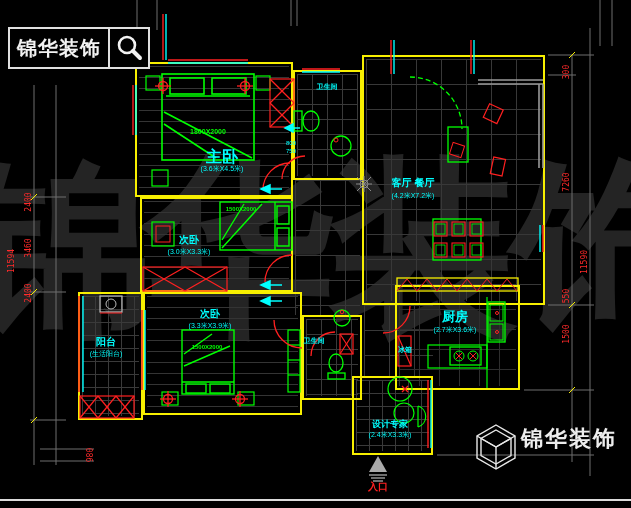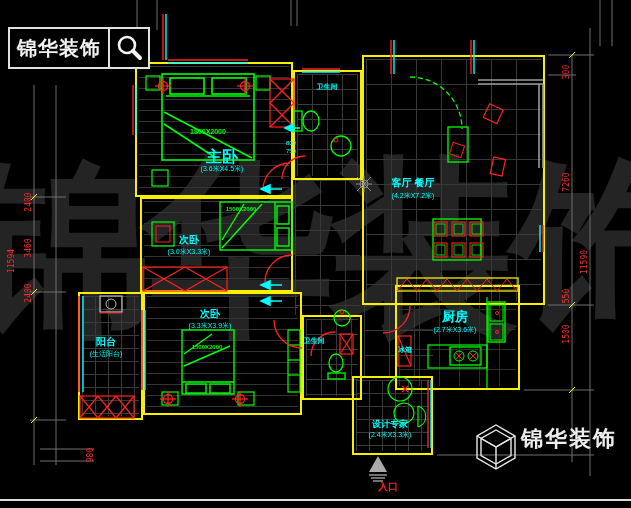--- a/index.html
+++ b/index.html
@@ -377,21 +377,21 @@
   <div class="lbl lbl-sub" style="left:390px;top:435px;font-size:7px;">(2.4米X3.3米)</div>
   <div class="lbl" style="left:327px;top:87px;font-size:7px;">卫生间</div>
   <div class="lbl" style="left:314px;top:341px;font-size:7px;">卫生间</div>
 
   <div class="lbl green" style="left:208px;top:131px;font-size:7px;">1800X2000</div>
   <div class="lbl green" style="left:241px;top:209px;font-size:6px;">1500X2000</div>
   <div class="lbl green" style="left:207px;top:347px;font-size:6px;">1500X2000</div>
   <div class="lbl" style="left:405px;top:350px;font-size:7px;">冰箱</div>
   <div class="lbl lbl-sub" style="left:291px;top:143px;font-size:6px;">800</div>
   <div class="lbl lbl-sub" style="left:291px;top:151px;font-size:6px;">750</div>
-  <div class="lbl red" style="left:388px;top:487px;font-size:10px;">入口</div>
+  <div class="lbl red" style="left:378px;top:487px;font-size:10px;">入口</div>
 
   <div class="dim" style="left:28px;top:202px;">2400</div>
   <div class="dim" style="left:28px;top:248px;">3460</div>
   <div class="dim" style="left:28px;top:293px;">2400</div>
   <div class="dim" style="left:11px;top:261px;">11594</div>
   <div class="dim" style="left:566px;top:72px;">300</div>
   <div class="dim" style="left:566px;top:182px;">7260</div>
   <div class="dim" style="left:566px;top:296px;">550</div>
   <div class="dim" style="left:566px;top:334px;">1500</div>
   <div class="dim" style="left:584px;top:262px;">11590</div>

